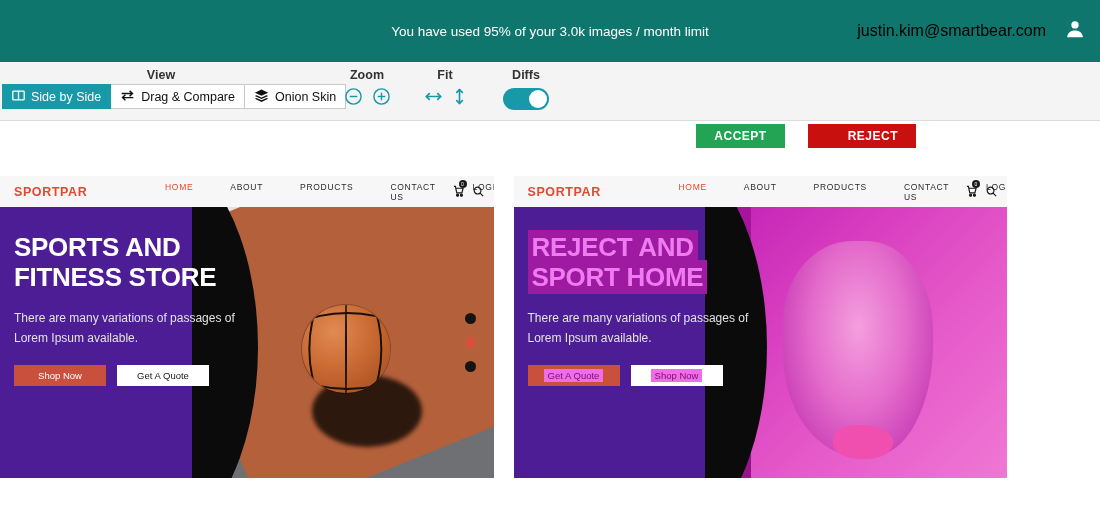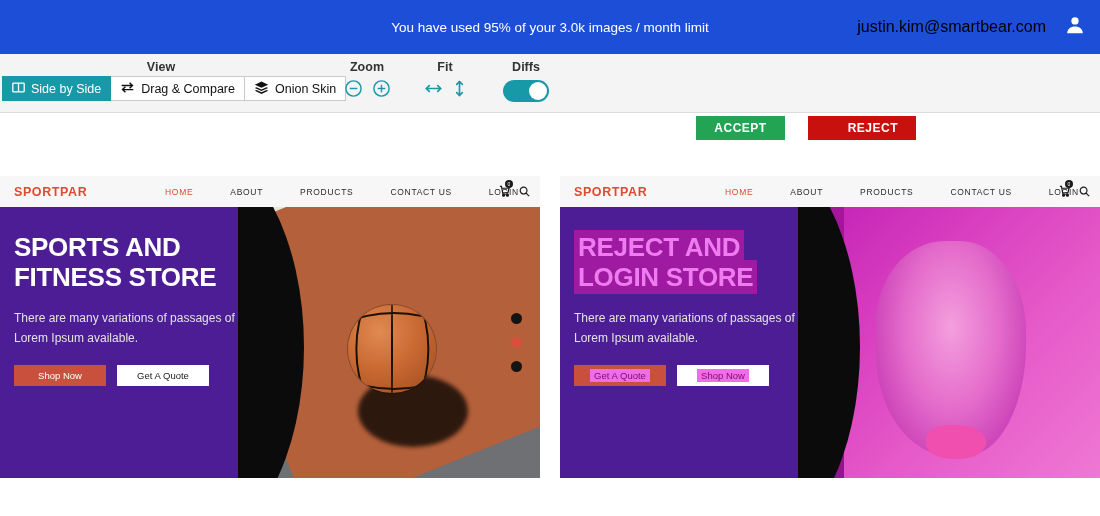--- a/index.html
+++ b/index.html
@@ -5,22 +5,22 @@
   * { box-sizing: border-box; margin: 0; padding: 0; }
   html, body {
     width: 1100px; height: 516px;
     background: #ffffff;
     font-family: "Liberation Sans", sans-serif;
     overflow: hidden;
   }
 
   
   .topbar {
-    height: 54px; width: 100%;
-    background: #1d4ed8;
+    height: 62px; width: 100%;
+    background: #0f766e;
     display: flex; align-items: center;
     position: relative;
   }
   .topbar-msg {
     position: absolute; left: 0; right: 0;
     text-align: center;
     color: #ffffff; font-size: 13.5px;
   }
   .topbar-right {
     position: absolute; right: 14px;
@@ -122,21 +122,21 @@
   }
   .meta-item {
     display: flex; align-items: center; gap: 6px;
     font-size: 13.5px; color: #1a1a1a;
   }
   .meta-item + .meta-item { margin-left: 5px; }
 
   
   .panels {
     position: absolute; top: 176px; left: 0;
-    width: 1100px; height: 302px;
+    width: 1007px; height: 302px;
     display: flex; gap: 20px;
   }
   .panel {
     width: 551px; height: 302px;
     overflow: hidden; position: relative;
     background: #0a0a0a;
   }
 
   
   .site-nav {
@@ -564,21 +564,21 @@
         <div class="art-tgt"></div>
         <div class="art-tgt-fig"></div>
         <div class="art-tgt-shoe"></div>
         <div class="art-tgt-band"></div>
         <div class="art-tgt-curve"></div>
       </div>
 
       <div class="hero-copy">
         <div class="hero-title">
           <div><span class="diff-hl">REJECT AND</span></div>
-          <div><span class="diff-hl">LOGIN STORE</span></div>
+          <div><span class="diff-hl">SPORT HOME</span></div>
         </div>
         <div class="hero-sub">
           <div>There are many variations of passages of</div>
           <div>Lorem Ipsum available.</div>
         </div>
         <div class="hero-btns">
           <div class="hero-btn primary">
             <span class="diff-hl">Get A Quote</span>
           </div>
           <div class="hero-btn ghost">

